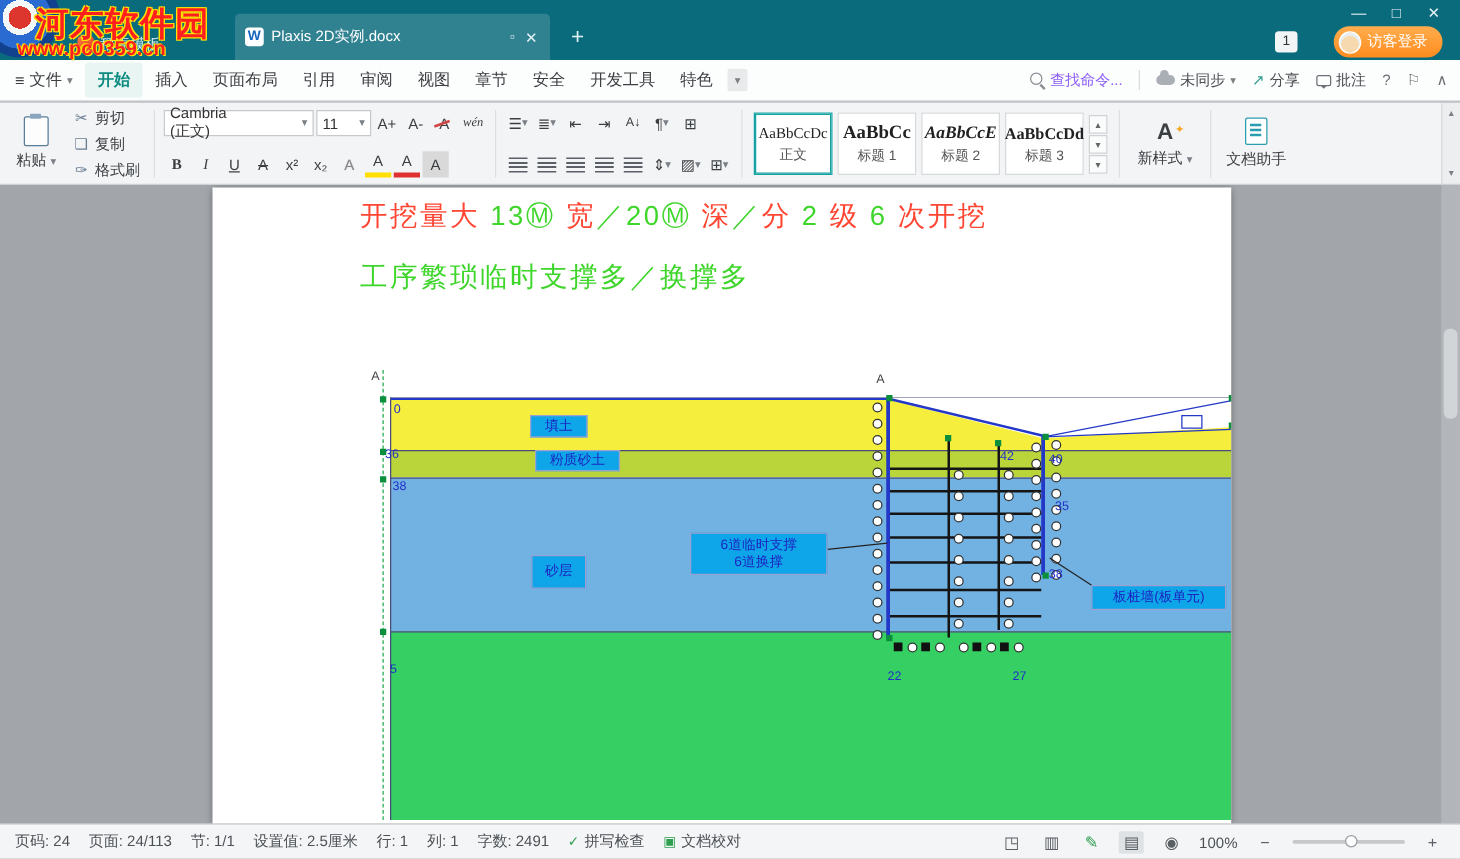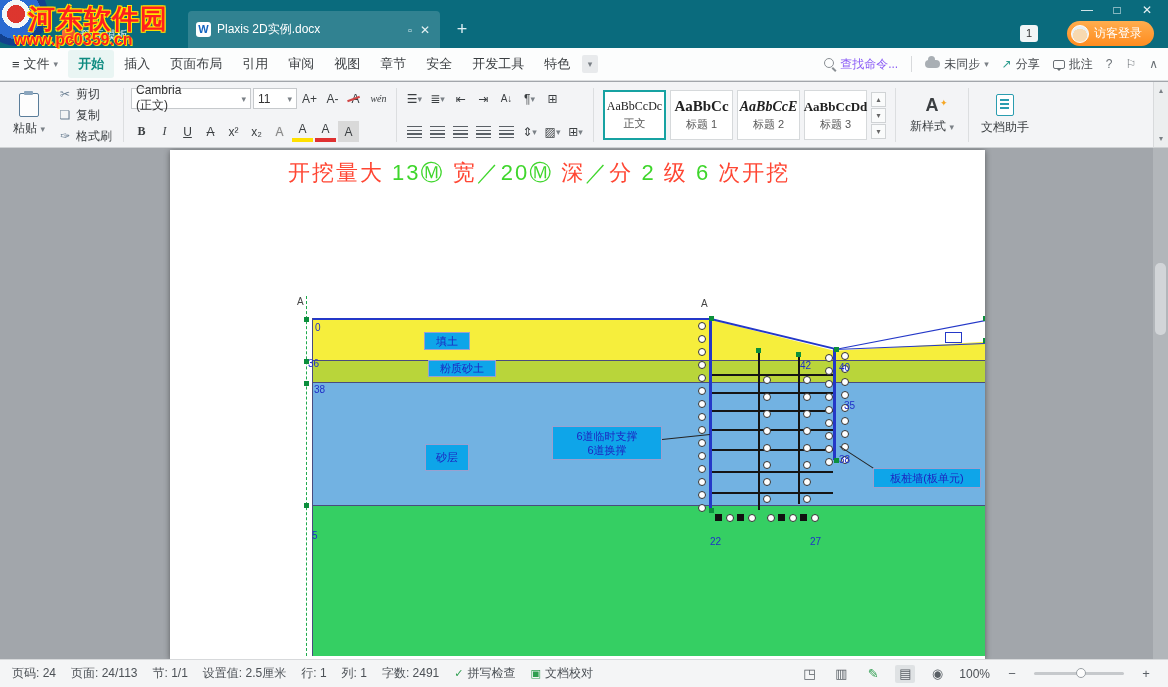--- a/index.html
+++ b/index.html
@@ -382,20 +382,21 @@
   <span>▴</span>
   <span>▾</span>
 </div>
 
 <div id="canvas">
   <div id="page">
 
     <div class="h1">
       <span style="color: rgb(255, 70, 51);">开挖量大</span><span style="color: rgb(63, 214, 44);"> 13Ⓜ </span><span style="color: rgb(255, 70, 51);">宽</span><span style="color: rgb(63, 214, 44);">／</span><span style="color: rgb(63, 214, 44);">20Ⓜ</span><span style="color: rgb(255, 70, 51);"> 深</span><span style="color: rgb(63, 214, 44);">／</span><span style="color: rgb(255, 70, 51);">分</span><span style="color: rgb(63, 214, 44);"> 2 </span><span style="color: rgb(255, 70, 51);">级</span><span style="color: rgb(63, 214, 44);"> 6 </span><span style="color: rgb(255, 70, 51);">次开挖</span>
     </div>
+    <div class="h2" style="color: rgb(63, 214, 44);">工序繁琐临时支撑多／换撑多</div>
 
     <div id="diagram">
       <div class="axis"></div>
 
       <div class="layer" id="layer-fill" style="background: rgb(246, 238, 60);"></div>
       <div class="layer" id="layer-silt" style="background: rgb(185, 213, 58);"></div>
       <div class="layer" id="layer-sand" style="background: rgb(114, 178, 226);"></div>
       <div class="layer" id="layer-rock" style="background: rgb(53, 207, 99);"></div>
       <div class="model-left-edge"></div>
 

